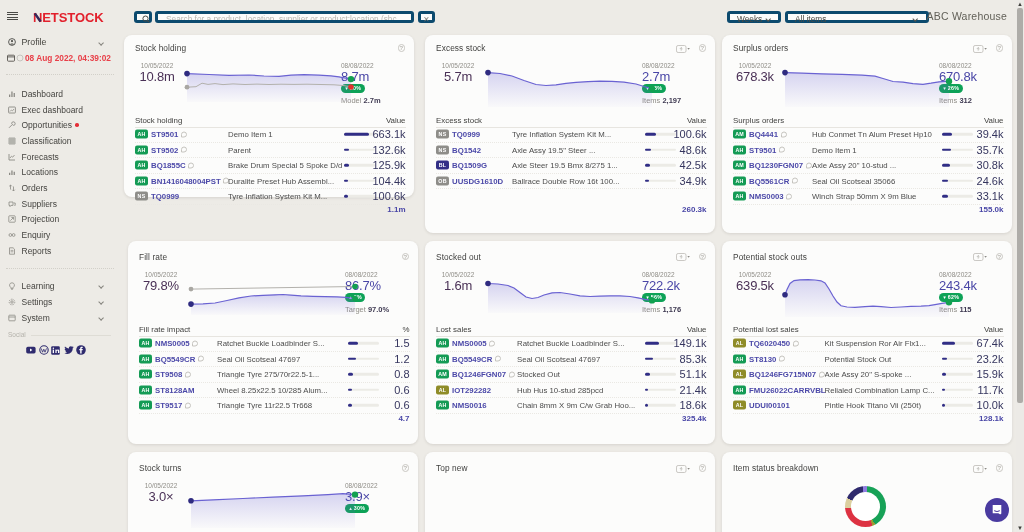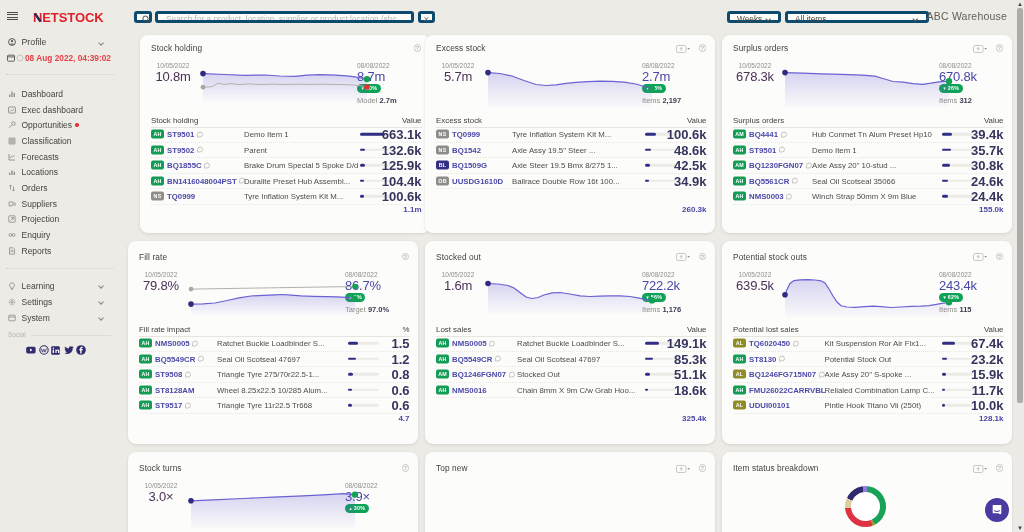--- a/index.html
+++ b/index.html
@@ -48,21 +48,21 @@
 .th span{float:right}
 .rows{position:absolute;left:11px;right:8.5px;top:92px}
 .row{position:relative;height:15.5px;border-bottom:1px dotted #eae8e3}
 .bdg{position:absolute;left:0;top:50%;transform:translateY(-50%);width:13px;height:9px;border-radius:2px;color:#fff;font-size:5.3px;font-weight:700;text-align:center;line-height:9px;letter-spacing:.2px}
 .bg{background:#149b55}.bn{background:#8e8d89}.bb{background:#332f86}.bo{background:#8e8d89}.by{background:#8f8c28}
 .code{position:absolute;left:16px;top:50%;transform:translateY(-50%);font-size:7.8px;font-weight:700;color:#4b48a8;white-space:nowrap}
 .chat{display:inline-block;width:6px;height:6px;border:1px solid #c6c4bf;border-radius:50% 50% 50% 0;margin-left:2.5px;vertical-align:-0.5px}
 .desc{position:absolute;left:var(--dl,93px);right:62px;top:50%;transform:translateY(-50%);font-size:7.8px;color:#4c4c4c;white-space:nowrap;overflow:hidden}
 .bar{position:absolute;left:209px;width:31px;height:2.6px;border-radius:2px;background:#ecebe6;top:50%;transform:translateY(-50%)}
 .bar i{display:block;height:2.6px;border-radius:2px;background:#312e86}
-.val{position:absolute;right:0;top:50%;transform:translateY(-50%);font-size:13px;font-weight:700;color:#35355e}
+.val{position:absolute;right:0;top:50%;transform:translateY(-50%);font-size:11px;font-weight:400;color:#35355e}
 .total{position:absolute;right:8.5px;top:170px;font-size:8px;line-height:9px;font-weight:700;color:#4946a6}
 
 #rsb{position:absolute;right:0;top:0;width:8px;height:532px;background:#eceae6}
 #rsbthumb{position:absolute;right:1px;top:8px;width:6px;height:395px;background:#aeaca8;border-radius:2px}
 .sbarrow{position:absolute;right:0;width:8px;height:8px;font-size:6px;line-height:8px;text-align:center;color:#3f3f3b}
 
 #intercom{position:absolute;left:985px;top:498px;width:24px;height:24px;border-radius:50%;background:#4a3ba0}
 </style>
 </head>
 <body>
@@ -233,21 +233,21 @@
     <svg style="position:absolute;left:37.5px;top:1px" width="10" height="8">
         <path d="M9.6.9c-.3.2-.7.3-1 .4.4-.3.6-.6.8-1-.4.2-.8.4-1.2.5C7.8.4 7.3.2 6.8.2 5.7.2 4.9 1 4.9 2c0 .2 0 .3.1.4C3.4 2.3 2 1.6 1 .5c-.2.3-.3.6-.3 1 0 .6.3 1.2.9 1.6-.3 0-.6-.1-.9-.2 0 .9.7 1.7 1.6 1.9-.2 0-.3.1-.5.1H1.4c.3.8 1 1.3 1.9 1.3-.7.5-1.5.8-2.4.8H.4c.9.5 1.9.9 2.9.9 3.5 0 5.4-2.9 5.4-5.4v-.3c.4-.2.7-.6.9-1z" fill="#2f2b6e"></path>
       </svg>
     <svg style="position:absolute;left:50px;top:0" width="10" height="10">
         <circle cx="5" cy="5" r="4.8" fill="#2f2b6e"></circle>
         <path d="M6.6 5.2H5.6v3.4H4.2V5.2h-.9V4h.9v-.8c0-1 .5-1.5 1.5-1.5h1v1.2h-.7c-.3 0-.4.1-.4.4V4h1.2z" fill="#fff"></path>
       </svg>
   </div>
 </div>
 
-<div class="card" style="left:140px;top:35px;height:198px">
+<div class="card" style="left:124px;top:35px;height:162px">
   <div class="ct">Stock holding</div>
     <div class="help">?</div>
   <div class="statL">
       <div class="sdate">10/05/2022</div>
       <div class="sval">10.8m</div>
     </div>
   <div class="statR">
       <div class="sdate">08/08/2022</div>
       <div class="sval">8.7m</div>
       <div class="pr"><span class="pill"><i>▼</i>20%</span></div>
@@ -451,21 +451,21 @@
         </span>
         <span class="val">24.6k</span>
       </div>
     <div class="row">
         <span class="bdg bg">AH</span>
         <span class="code">NMS0003<span class="chat"></span></span>
         <span class="desc">Winch Strap 50mm X 9m Blue</span>
         <span class="bar">
           <i style="width:6px"></i>
         </span>
-        <span class="val">24.4k</span>
+        <span class="val">33.1k</span>
       </div>
   </div>
   <div class="total">155.0k</div>
 </div>
 
 <div class="card" style="left:128px;top:241px;height:203px">
   <div class="ct" style="top:11.5px">Fill rate</div>
     <div class="help" style="top:11.5px">?</div>
   <div class="statL" style="top:30px">
       <div class="sdate">10/05/2022</div>
@@ -586,20 +586,29 @@
     <div class="row">
         <span class="bdg bg">AM</span>
         <span class="code">BQ1246FGN07<span class="chat"></span></span>
         <span class="desc">Stocked Out</span>
         <span class="bar">
           <i style="width:5px"></i>
         </span>
         <span class="val">51.1k</span>
       </div>
     <div class="row">
+        <span class="bdg by">AL</span>
+        <span class="code">IOT292282</span>
+        <span class="desc">Hub Hus 10-stud 285pcd</span>
+        <span class="bar">
+          <i style="width:2.5px"></i>
+        </span>
+        <span class="val">21.4k</span>
+      </div>
+    <div class="row">
         <span class="bdg bg">AH</span>
         <span class="code">NMS0016</span>
         <span class="desc">Chain 8mm X 9m C/w Grab Hoo...</span>
         <span class="bar">
           <i style="width:2.5px"></i>
         </span>
         <span class="val">18.6k</span>
       </div>
   </div>
   <div class="total" style="top:173px">325.4k</div>

